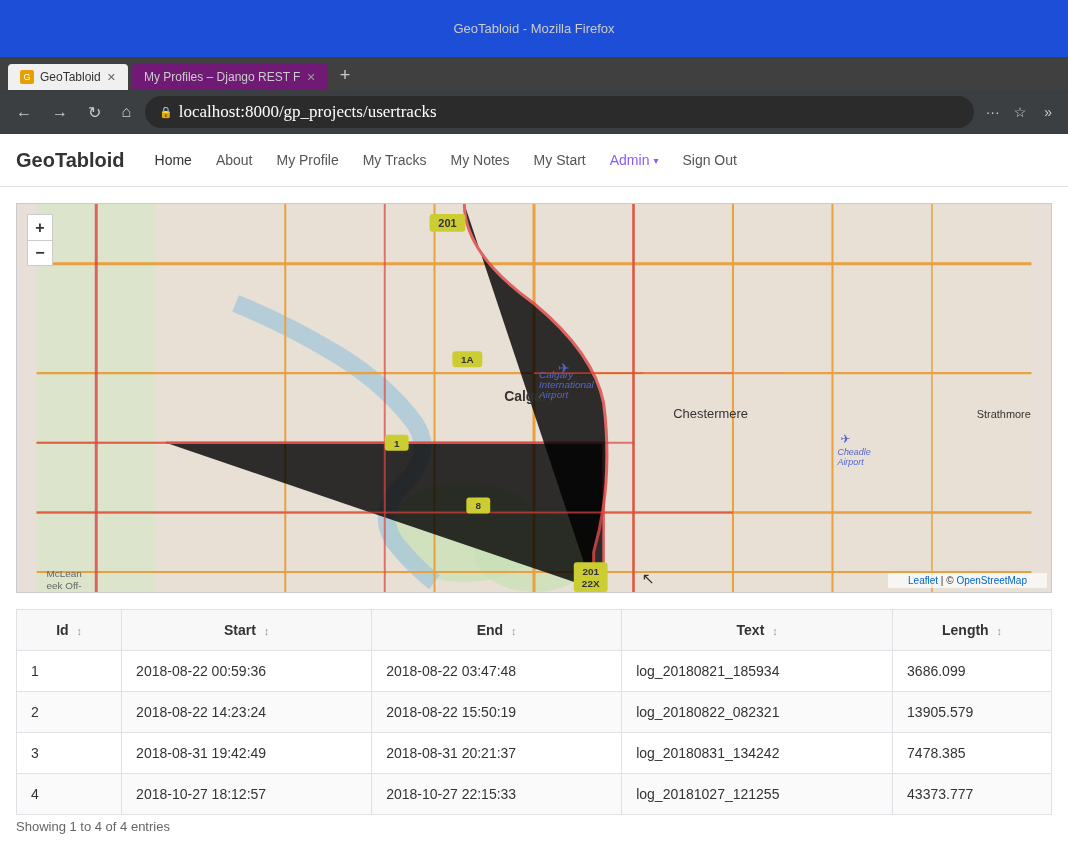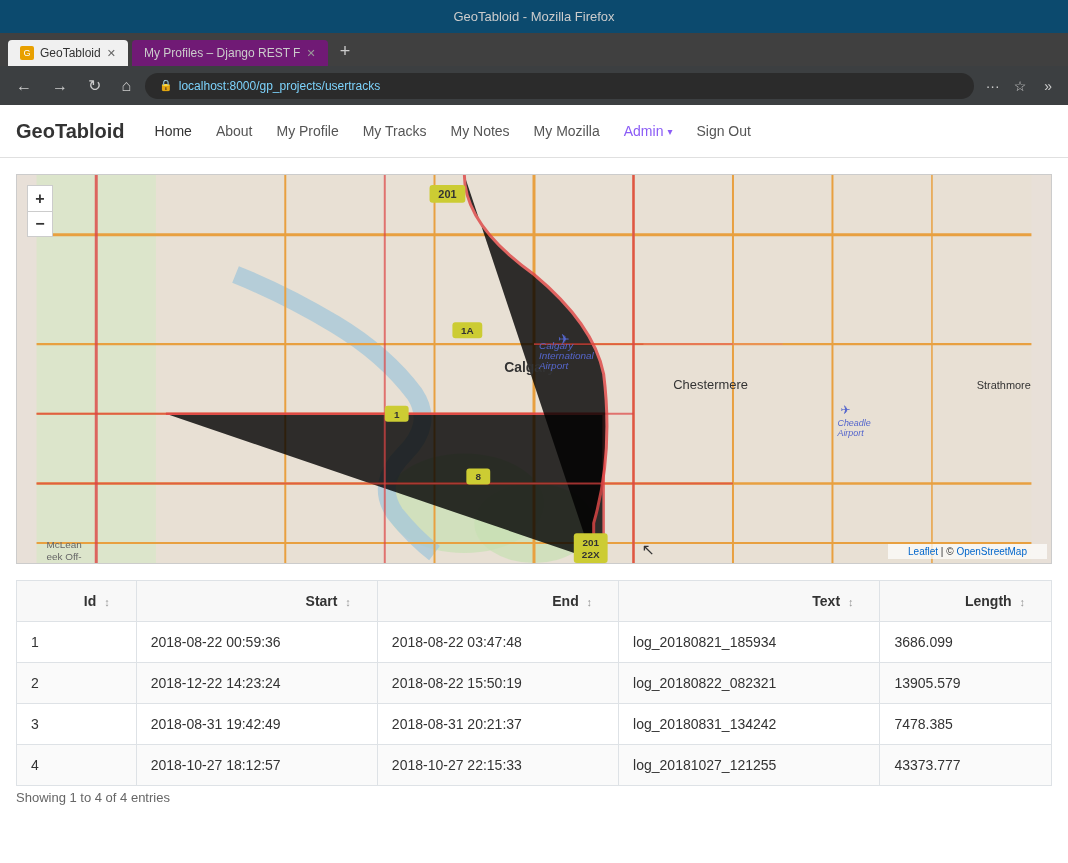--- a/index.html
+++ b/index.html
@@ -1,35 +1,35 @@
 <!DOCTYPE html>
 <html><head>
   <meta charset="utf-8">
   <style>
     * { margin: 0; padding: 0; box-sizing: border-box; }
     body { font-family: Arial, sans-serif; font-size: 14px; background: #fff; color: #333; width: 1068px; }
 
     
     .browser-chrome { background: #3c3f41; }
-    .browser-title-bar { background: #0c4a6e; padding: 9px 8px; display: flex; align-items: center; gap: 8px; }
+    .browser-title-bar { background: #1d4ed8; padding: 21px 8px; display: flex; align-items: center; gap: 8px; }
     .browser-title-text { color: #ccc; font-size: 13px; flex: 1; text-align: center; }
     .tab-bar { background: #404040; display: flex; align-items: flex-end; padding: 4px 8px 0; gap: 4px; }
     .tab { background: #701a75; color: #ccc; padding: 6px 12px; font-size: 12px; border-radius: 4px 4px 0 0; display: flex; align-items: center; gap: 6px; cursor: pointer; max-width: 200px; }
     .tab.active { background: #f0f0f0; color: #333; }
     .tab .close-btn { font-size: 11px; color: #999; cursor: pointer; }
     .tab.active .close-btn { color: #666; }
     .tab .favicon { width: 14px; height: 14px; background: #e8a000; border-radius: 2px; display: inline-block; font-size: 9px; color: white; text-align: center; line-height: 14px; }
     .new-tab-btn { background: none; border: none; color: #ccc; font-size: 18px; cursor: pointer; padding: 4px 8px; }
 
     
     .address-bar { background: #3c3f41; padding: 6px 10px; display: flex; align-items: center; gap: 8px; }
     .nav-btn { background: none; border: none; color: #ccc; font-size: 16px; cursor: pointer; padding: 4px 6px; border-radius: 3px; }
     .address-input { flex: 1; background: #2b2b2b; border: none; border-radius: 20px; padding: 6px 14px; color: #eee; font-size: 13px; display: flex; align-items: center; gap: 6px; }
     .address-input .lock-icon { color: #aaa; font-size: 11px; }
-    .address-input .url-text { color: #7dd3fc; font-size: 12px; }
+    .address-input .url-text { color: #ffffff; font-size: 17px; font-family: Liberation Serif, serif; }
     .address-actions { display: flex; gap: 6px; align-items: center; }
     .addr-action-btn { background: none; border: none; color: #ccc; cursor: pointer; font-size: 14px; padding: 4px; }
     .extensions-btn { background: none; border: none; color: #ccc; cursor: pointer; font-size: 14px; padding: 4px 6px; }
 
     
     .app { background: #fff; }
 
     
     .navbar { display: flex; align-items: center; padding: 12px 16px; border-bottom: 1px solid #e0e0e0; gap: 20px; }
     .navbar-brand { font-size: 20px; font-weight: bold; color: #333; text-decoration: none; }
@@ -45,21 +45,21 @@
     .map-svg { width: 100%; height: 100%; }
     .map-controls { position: absolute; top: 10px; left: 10px; display: flex; flex-direction: column; gap: 0; }
     .map-btn { width: 26px; height: 26px; background: white; border: 1px solid #ccc; cursor: pointer; font-size: 16px; font-weight: bold; display: flex; align-items: center; justify-content: center; color: #333; }
     .map-btn:first-child { border-bottom: none; }
     .map-attribution { position: absolute; bottom: 4px; right: 4px; font-size: 10px; color: #333; background: rgba(255,255,255,0.7); padding: 2px 20px; }
     .map-attribution a { color: #0066cc; text-decoration: none; }
 
     
     .table-container { margin: 0 16px 16px; }
     table { width: 100%; border-collapse: collapse; font-size: 14px; }
-    th { background: #f8f8f8; padding: 12px 26px; text-align: right; border: 1px solid #dee2e6; font-weight: 600; cursor: pointer; white-space: nowrap; }
+    th { background: #f8f8f8; padding: 12px 20px; text-align: center; border: 1px solid #dee2e6; font-weight: 600; cursor: pointer; white-space: nowrap; }
     th .sort-icon { color: #999; font-size: 11px; margin-left: 4px; }
     td { padding: 12px 14px; border: 1px solid #dee2e6; }
     tr:nth-child(even) td { background: #fafafa; }
     .table-info { margin-top: 4px; font-size: 13px; color: #666; }
   </style>
 </head>
 <body>
 
 <div class="browser-chrome">
   <div class="browser-title-bar">
@@ -97,21 +97,21 @@
 <div class="app">
 
   <nav class="navbar">
     <a class="navbar-brand">GeoTabloid</a>
     <div class="navbar-nav">
       <a class="nav-link home">Home</a>
       <a class="nav-link">About</a>
       <a class="nav-link">My Profile</a>
       <a class="nav-link">My Tracks</a>
       <a class="nav-link">My Notes</a>
-      <a class="nav-link">My Mozilla</a>
+      <a class="nav-link">My Start</a>
       <button class="dropdown-toggle">Admin</button>
       <a class="nav-link">Sign Out</a>
     </div>
   </nav>
 
   <div class="map-container">
     <div class="map-placeholder">
       
       <svg class="map-svg" viewBox="0 0 1000 390" xmlns="http://www.w3.org/2000/svg">
 
@@ -227,21 +227,21 @@
       <tbody id="table-body">
       <tr>
             <td>1</td>
             <td>2018-08-22 00:59:36</td>
             <td>2018-08-22 03:47:48</td>
             <td>log_20180821_185934</td>
             <td>3686.099</td>
           </tr>
           <tr>
             <td>2</td>
-            <td>2018-12-22 14:23:24</td>
+            <td>2018-08-22 14:23:24</td>
             <td>2018-08-22 15:50:19</td>
             <td>log_20180822_082321</td>
             <td>13905.579</td>
           </tr>
           <tr>
             <td>3</td>
             <td>2018-08-31 19:42:49</td>
             <td>2018-08-31 20:21:37</td>
             <td>log_20180831_134242</td>
             <td>7478.385</td>

